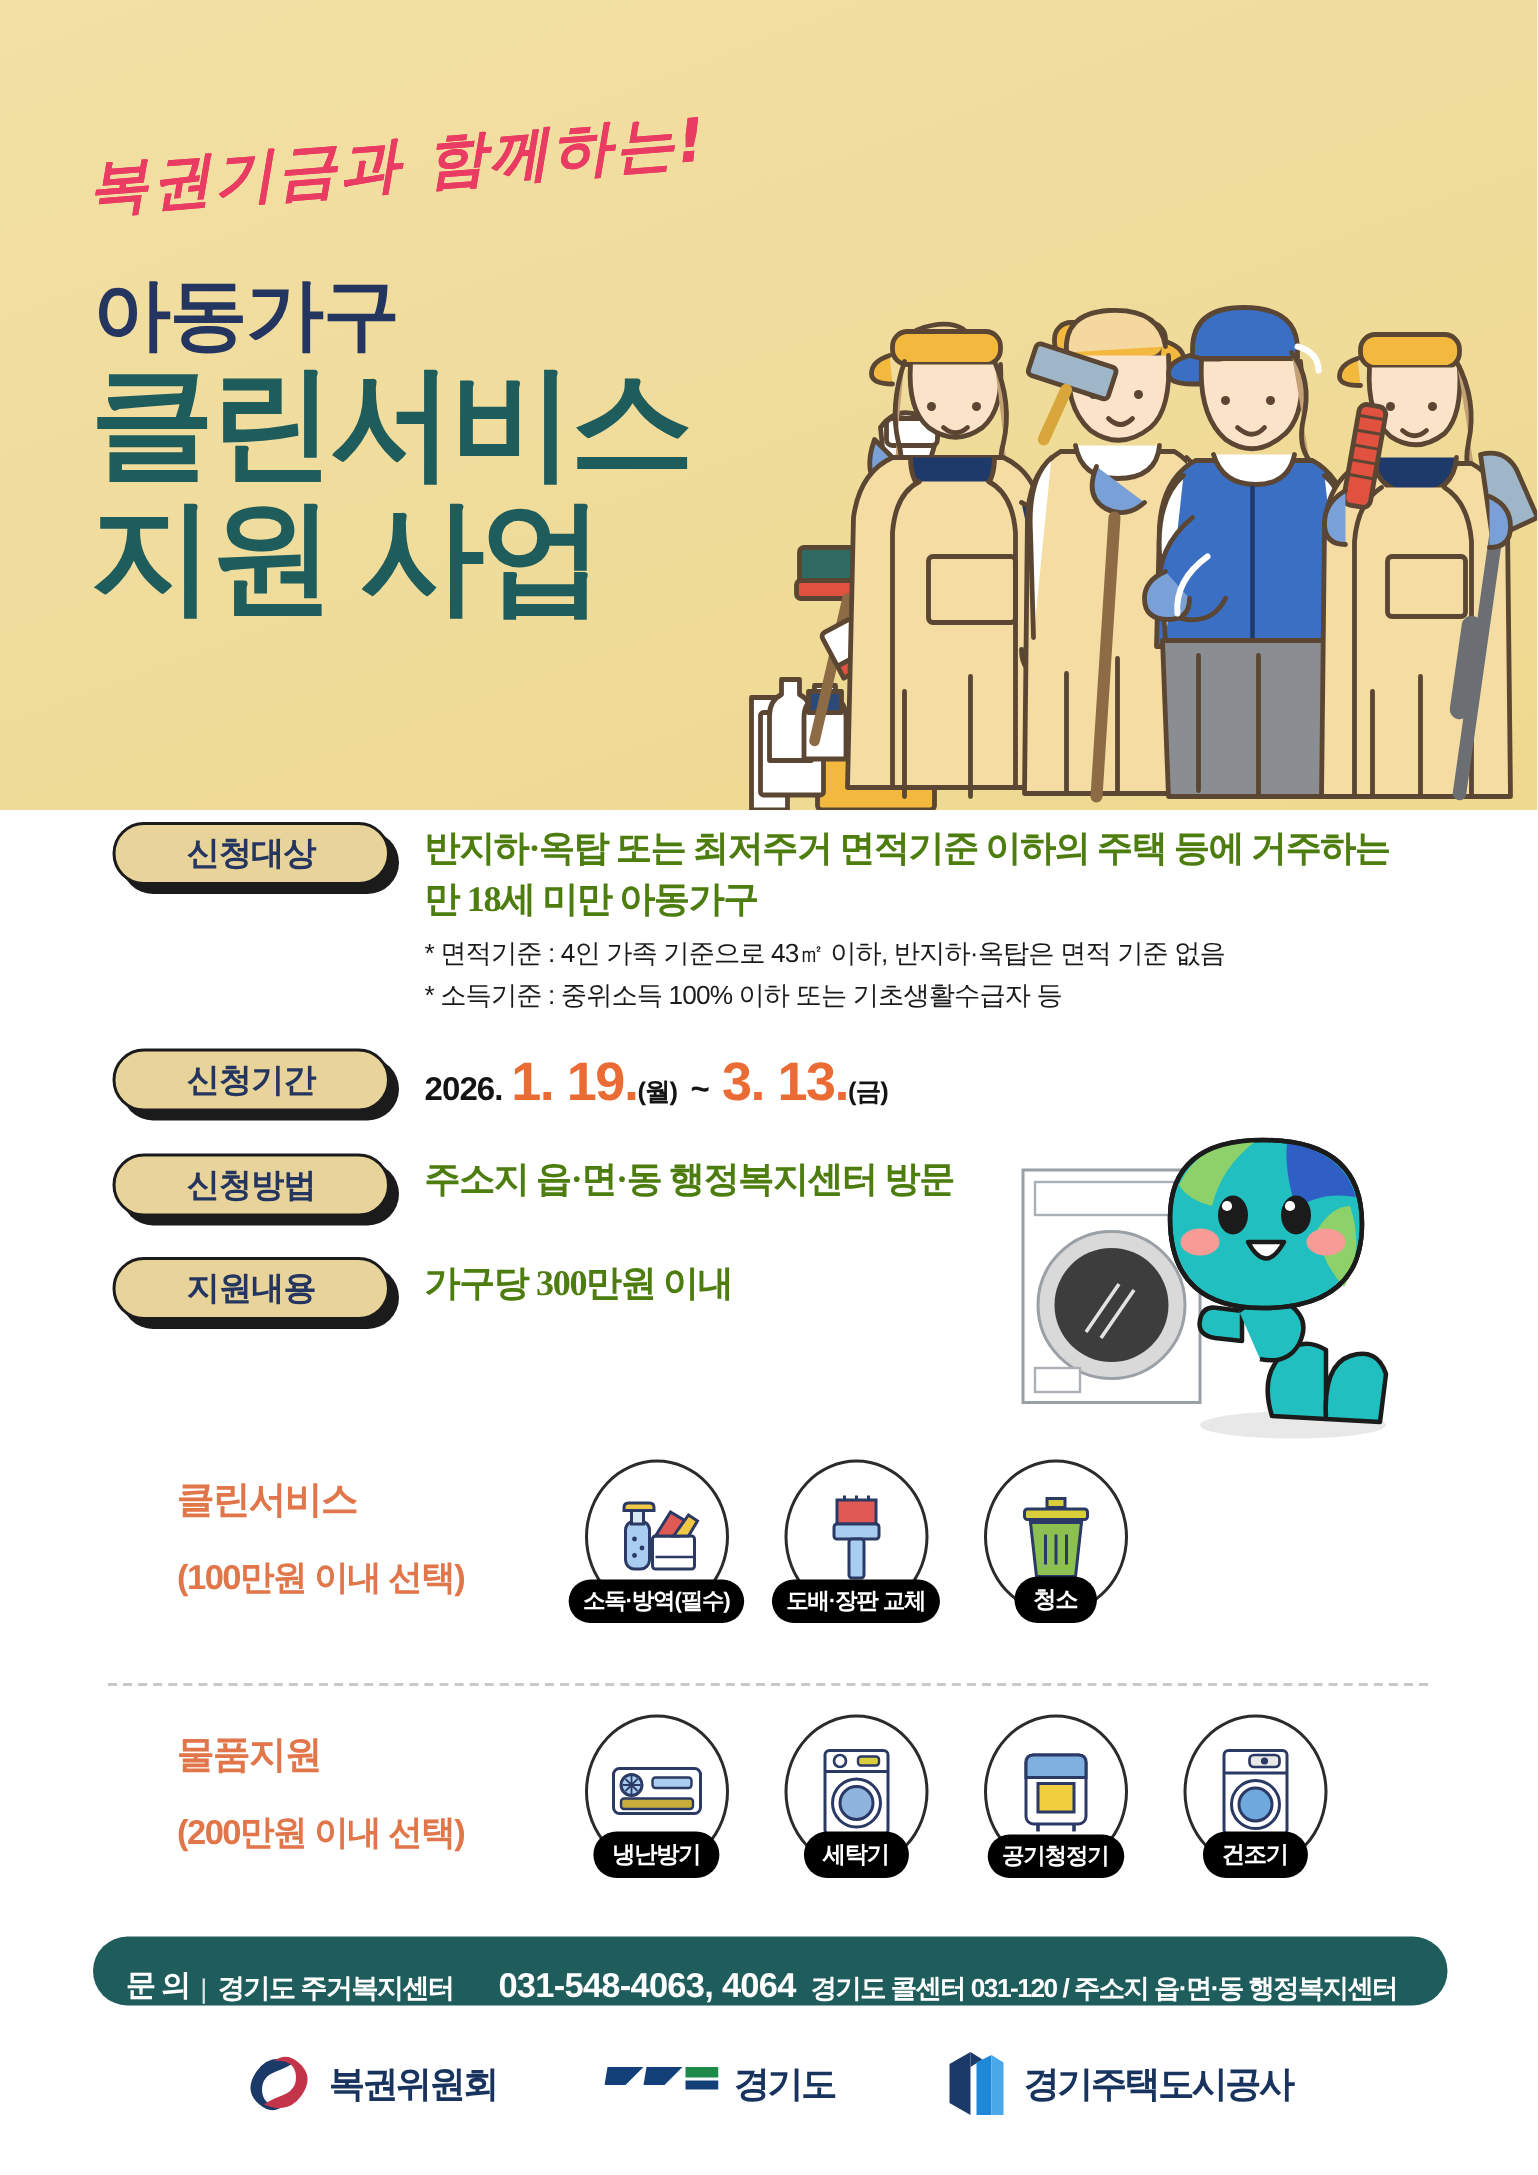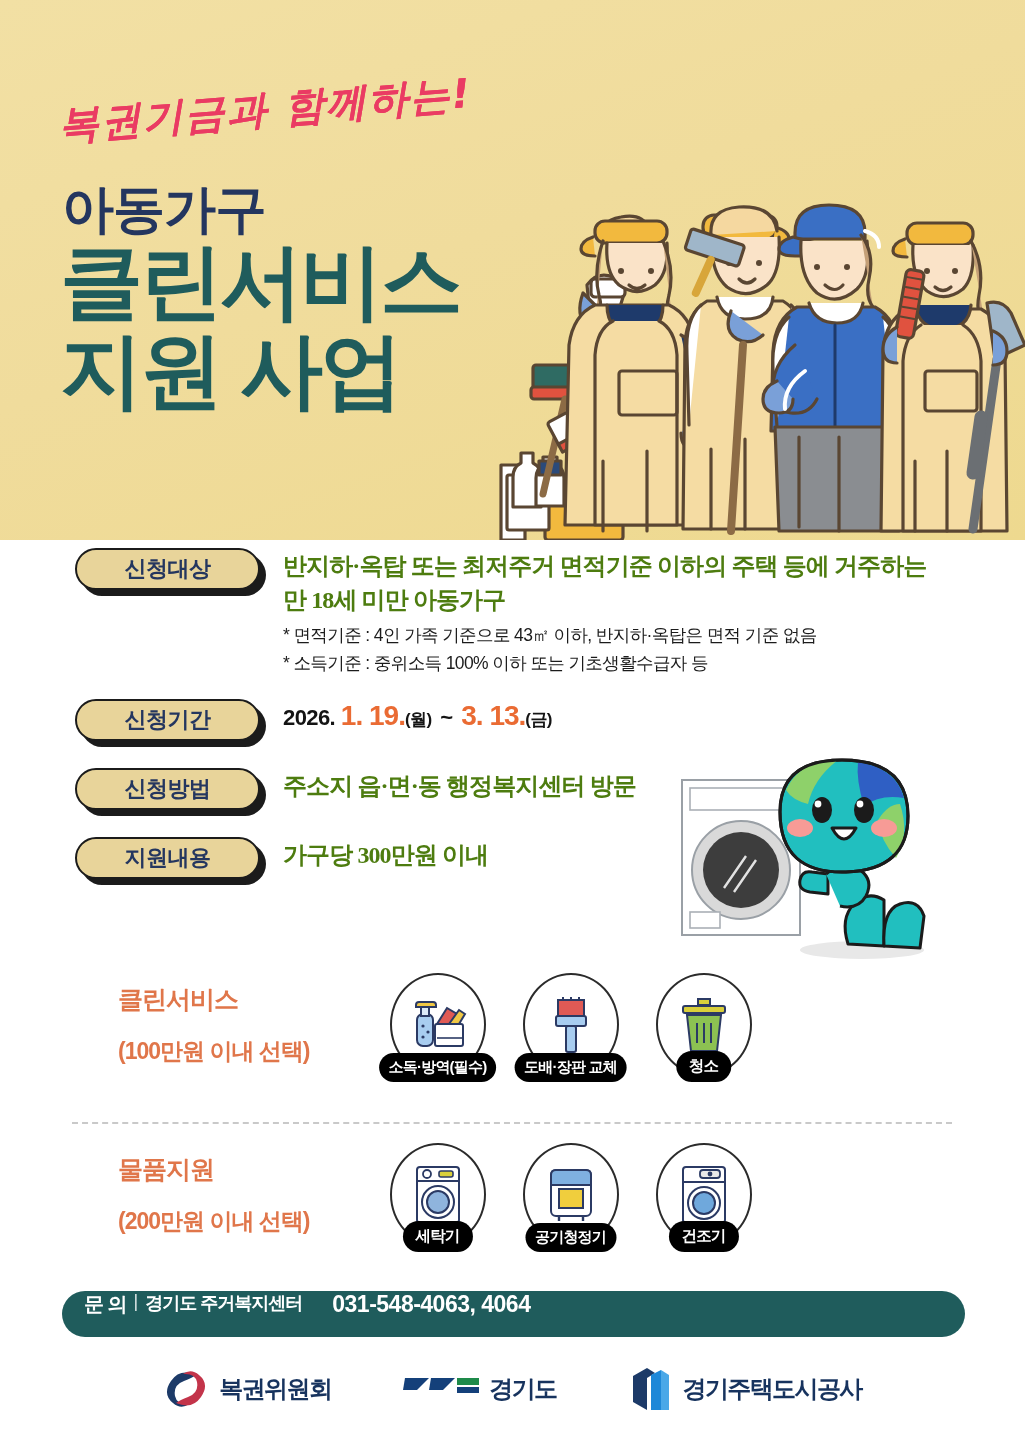--- a/index.html
+++ b/index.html
@@ -55,21 +55,21 @@
   .row-body { padding-left:8px; padding-top:1px; }
   .r-main {
     font-size:24px; font-weight:700; color:#4d7c0f; line-height:1.42;
     letter-spacing:-0.9px;
     font-family:Liberation Serif, serif;
   }
   .r-note { font-size:17.5px; color:#1b1b1b; line-height:1.55; letter-spacing:-0.6px; margin-top:5px;}
   .r-note.n2 { margin-top:1px; }
   .date-line { font-size:23px; font-weight:800; color:#141414; letter-spacing:-0.6px; white-space:nowrap;}
   .date-line .yr { font-size:22px; font-weight:700; }
-  .date-line .big { font-size:28px; font-weight:900; color:#ea6b33; letter-spacing:-1px;}
+  .date-line .big { font-size:36px; font-weight:900; color:#ea6b33; letter-spacing:-1px;}
   .date-line .dow { font-size:17px; font-weight:700; color:#141414;}
   .date-line .tilde { font-size:22px; font-weight:700; padding:0 3px;}
 
   
   .mascot-area { position:absolute; left:672px; top:752px; width:300px; height:215px; }
 
   
   .svc { position:absolute; left:0; width:1025px; }
   .svc.clean { top:975px; height:140px; }
   .svc.goods { top:1145px; height:140px; }
@@ -93,21 +93,21 @@
     padding:5px 13px; white-space:nowrap;
   }
   .item.wide .pill { padding:5px 10px; font-size:15px; }
 
   .divider { position:absolute; left:72px; top:1122px; width:880px; border-top:2px dashed #c9c9c9; }
 
   
   .contact {
     position:absolute; left:62px; top:1291px; width:903px; height:46px;
     background:#1f5c5c; border-radius:23px;
-    display:flex; align-items:flex-start; padding-left:22px;
+    display:flex; align-items:flex-end; padding-left:22px;
     color:#fff; white-space:nowrap; overflow:hidden;
   }
   .contact .lbl { font-size:20px; font-weight:900; letter-spacing:-1px; }
   .contact .sep { padding:0 7px; font-size:18px; opacity:.85;}
   .contact .t { font-size:18px; font-weight:700; letter-spacing:-1px;}
   .contact .tel { font-size:23px; font-weight:900; letter-spacing:-0.5px; padding-left:3px;margin-left:27px;}
   .contact .t2 { font-size:17.5px; font-weight:600; letter-spacing:-1px; padding-left:10px;}
 
   
   .logos { position:absolute; left:0; top:1358px; width:1025px; height:62px;
@@ -371,20 +371,32 @@
 
   <div class="divider"></div>
 
   <div class="svc goods">
     <div class="svc-label">
       <div class="t1">물품지원</div>
       <div class="t2">(200만원 이내 선택)</div>
     </div>
     <div class="items">
 
+      <div class="item">
+        <div class="circ">
+          <svg width="62" height="40" viewBox="0 0 62 40">
+            <rect x="2" y="4" width="58" height="30" rx="4" fill="#ffffff" stroke="#2b3a64" stroke-width="2"></rect>
+            <circle cx="14" cy="15" r="7" fill="#a8cdf0" stroke="#2b3a64" stroke-width="2"></circle>
+            <path d="M14 9 v12 M8 15 h12 M10 11 l8 8 M18 11 l-8 8" stroke="#2b3a64" stroke-width="1.2"></path>
+            <rect x="28" y="10" width="26" height="7" rx="2" fill="#a8cdf0" stroke="#2b3a64" stroke-width="1.6"></rect>
+            <rect x="7" y="24" width="48" height="7" rx="2" fill="#c9ad3a" stroke="#2b3a64" stroke-width="1.6"></rect>
+          </svg>
+        </div>
+        <div class="pill">냉난방기</div>
+      </div>
 
       <div class="item">
         <div class="circ">
           <svg width="50" height="60" viewBox="0 0 50 60">
             <rect x="4" y="2" width="42" height="56" rx="3" fill="#ffffff" stroke="#2b3a64" stroke-width="2"></rect>
             <path d="M4 16 h42" stroke="#2b3a64" stroke-width="2"></path>
             <circle cx="14" cy="9" r="4" fill="#ffffff" stroke="#2b3a64" stroke-width="1.8"></circle>
             <rect x="26" y="6" width="14" height="6" rx="2" fill="#d9cf3a" stroke="#2b3a64" stroke-width="1.6"></rect>
             <circle cx="25" cy="37" r="16" fill="#ffffff" stroke="#2b3a64" stroke-width="2"></circle>
             <circle cx="25" cy="37" r="11" fill="#8fb4dd" stroke="#2b3a64" stroke-width="2"></circle>
@@ -419,20 +431,21 @@
         <div class="pill">건조기</div>
       </div>
     </div>
   </div>
 
   <div class="contact">
     <span class="lbl">문 의</span>
     <span class="sep">|</span>
     <span class="t">경기도 주거복지센터</span>
     <span class="tel">031-548-4063, 4064</span>
+    <span class="t2">경기도 콜센터 031-120 / 주소지 읍·면·동 행정복지센터</span>
   </div>
 
   <div class="logos">
 
     <div class="logo">
       <svg width="46" height="46" viewBox="0 0 46 46">
         <path d="M33 9 q-16 -7 -25 6 q-9 13 2 22 q8 7 16 1 q-12 1 -14 -8 q-2 -11 9 -15 q8 -3 12 -6 z" fill="#1c3a68"></path>
         <path d="M13 37 q16 7 25 -6 q9 -13 -2 -22 q-8 -7 -16 -1 q12 -1 14 8 q2 11 -9 15 q-8 3 -12 6 z" fill="#c3344a"></path>
       </svg>
       <span class="lt">복권위원회</span>

